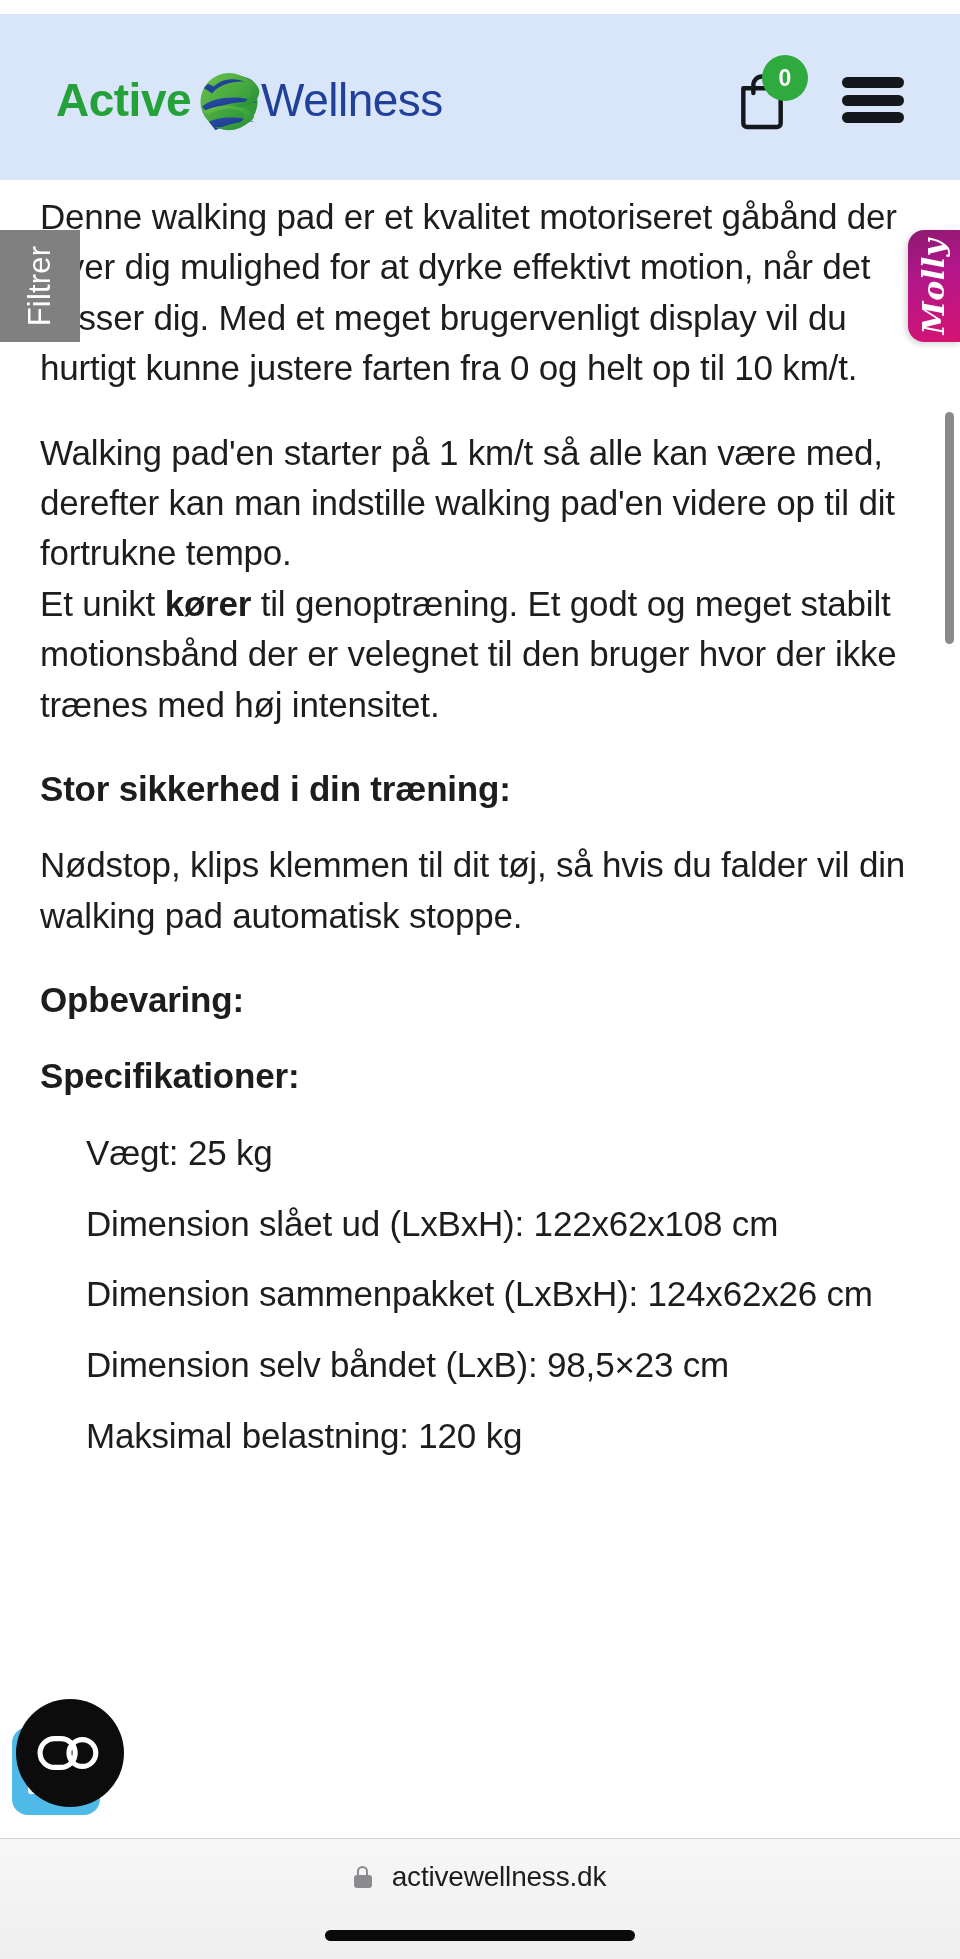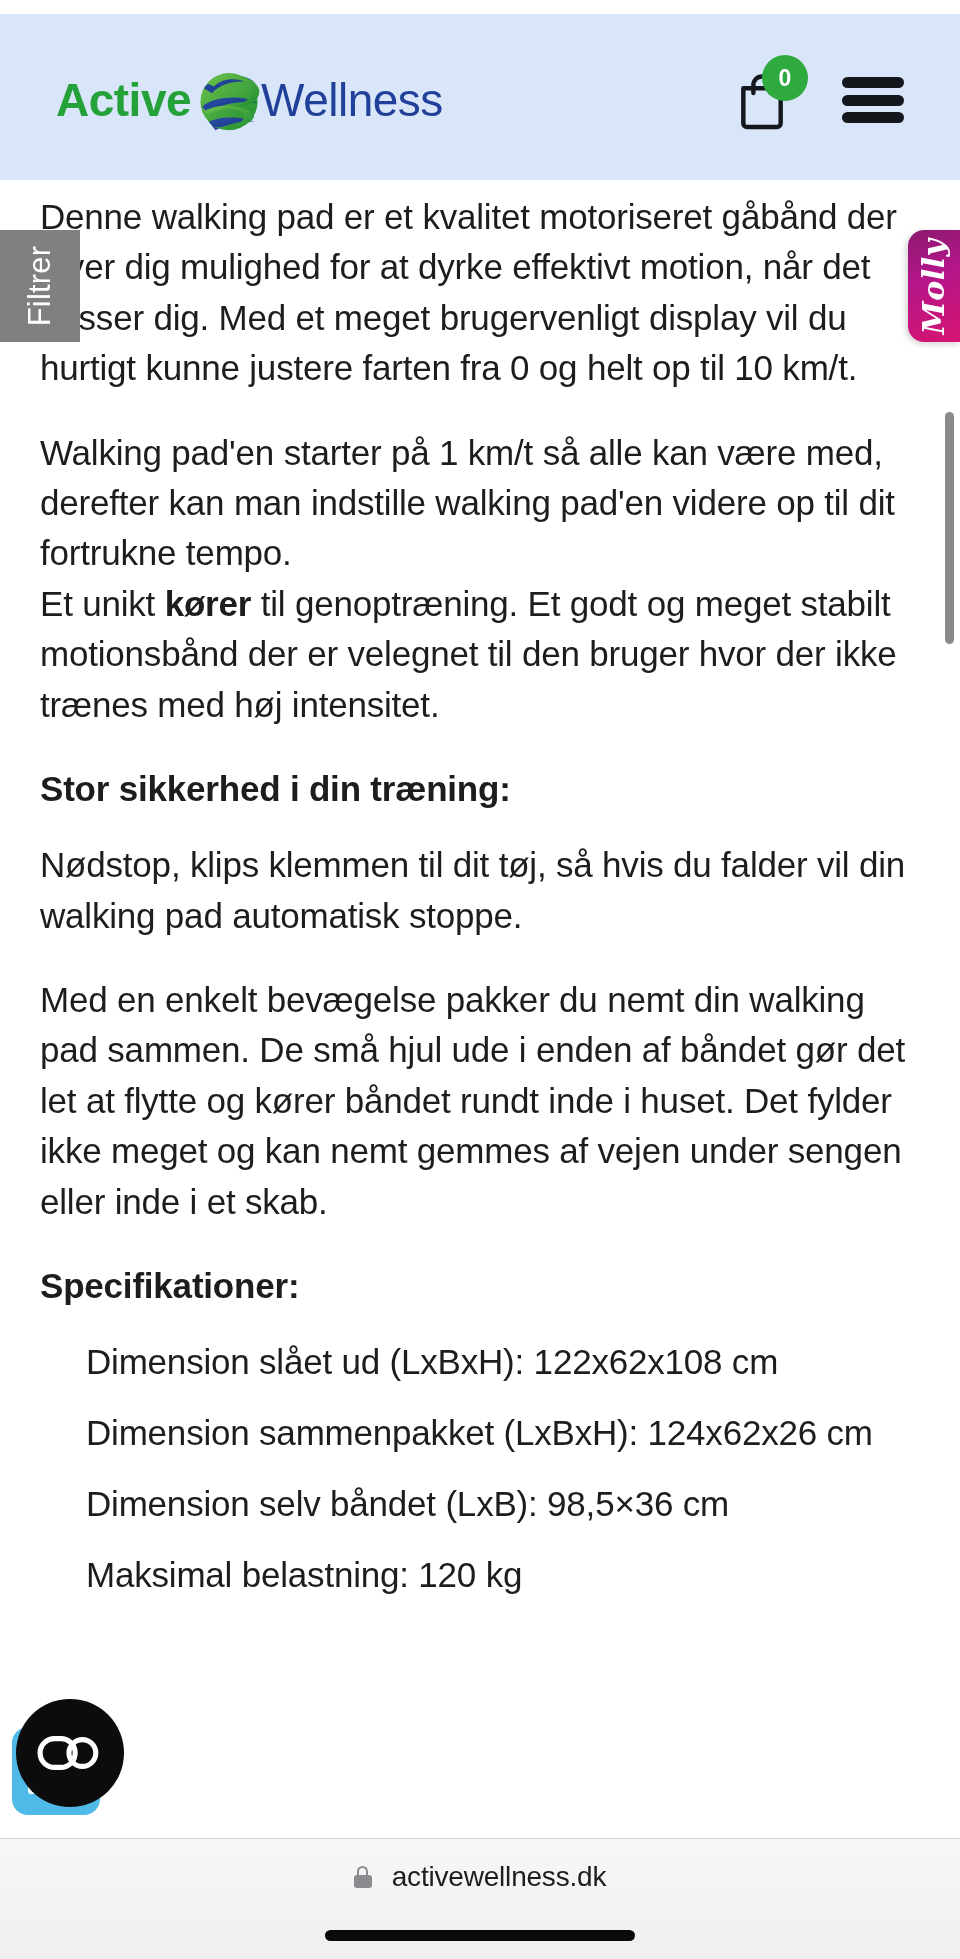--- a/index.html
+++ b/index.html
@@ -405,27 +405,28 @@
 
     <p>Denne walking pad er et kvalitet motoriseret gåbånd der giver dig mulighed for at dyrke effektivt motion, når det passer dig. Med et meget brugervenligt display vil du hurtigt kunne justere farten fra 0 og helt op til 10 km/t.</p>
 
     <p class="tight">Walking pad'en starter på 1 km/t så alle kan være med, derefter kan man indstille walking pad'en videre op til dit fortrukne tempo.</p>
 
     <p><span>Et unikt </span><a class="inline-link" href="#">kører</a><span> til genoptræning. Et godt og meget stabilt motionsbånd der er velegnet til den bruger hvor der ikke trænes med høj intensitet.</span></p>
 
     <h3>Stor sikkerhed i din træning:</h3>
     <p>Nødstop, klips klemmen til dit tøj, så hvis du falder vil din walking pad automatisk stoppe.</p>
 
-    <p>Med en enkelt bevægelse pakker du nemt din walking pad sammen. De små hjul ude i enden af båndet gør det let at flytte og kører båndet rundt inde i huset. Det fylder ikke meget og kan nemt gemmes af vejen under sengen eller inde i et skab.</p>
+    <h3>Opbevaring:</h3>
 
     <h3>Specifikationer:</h3>
     <ul class="spec-list">
+      <li>Vægt: 25 kg</li>
       <li>Dimension slået ud (LxBxH): 122x62x108 cm</li>
       <li>Dimension sammenpakket (LxBxH): 124x62x26 cm</li>
-      <li>Dimension selv båndet (LxB): 98,5×36 cm</li>
+      <li>Dimension selv båndet (LxB): 98,5×23 cm</li>
       <li>Maksimal belastning: 120 kg</li>
     </ul>
   </main>
 
   <div class="filter-tab">
     <span>Filtrer</span>
   </div>
 
   <div class="molly-tab">
     <span>Molly</span>

